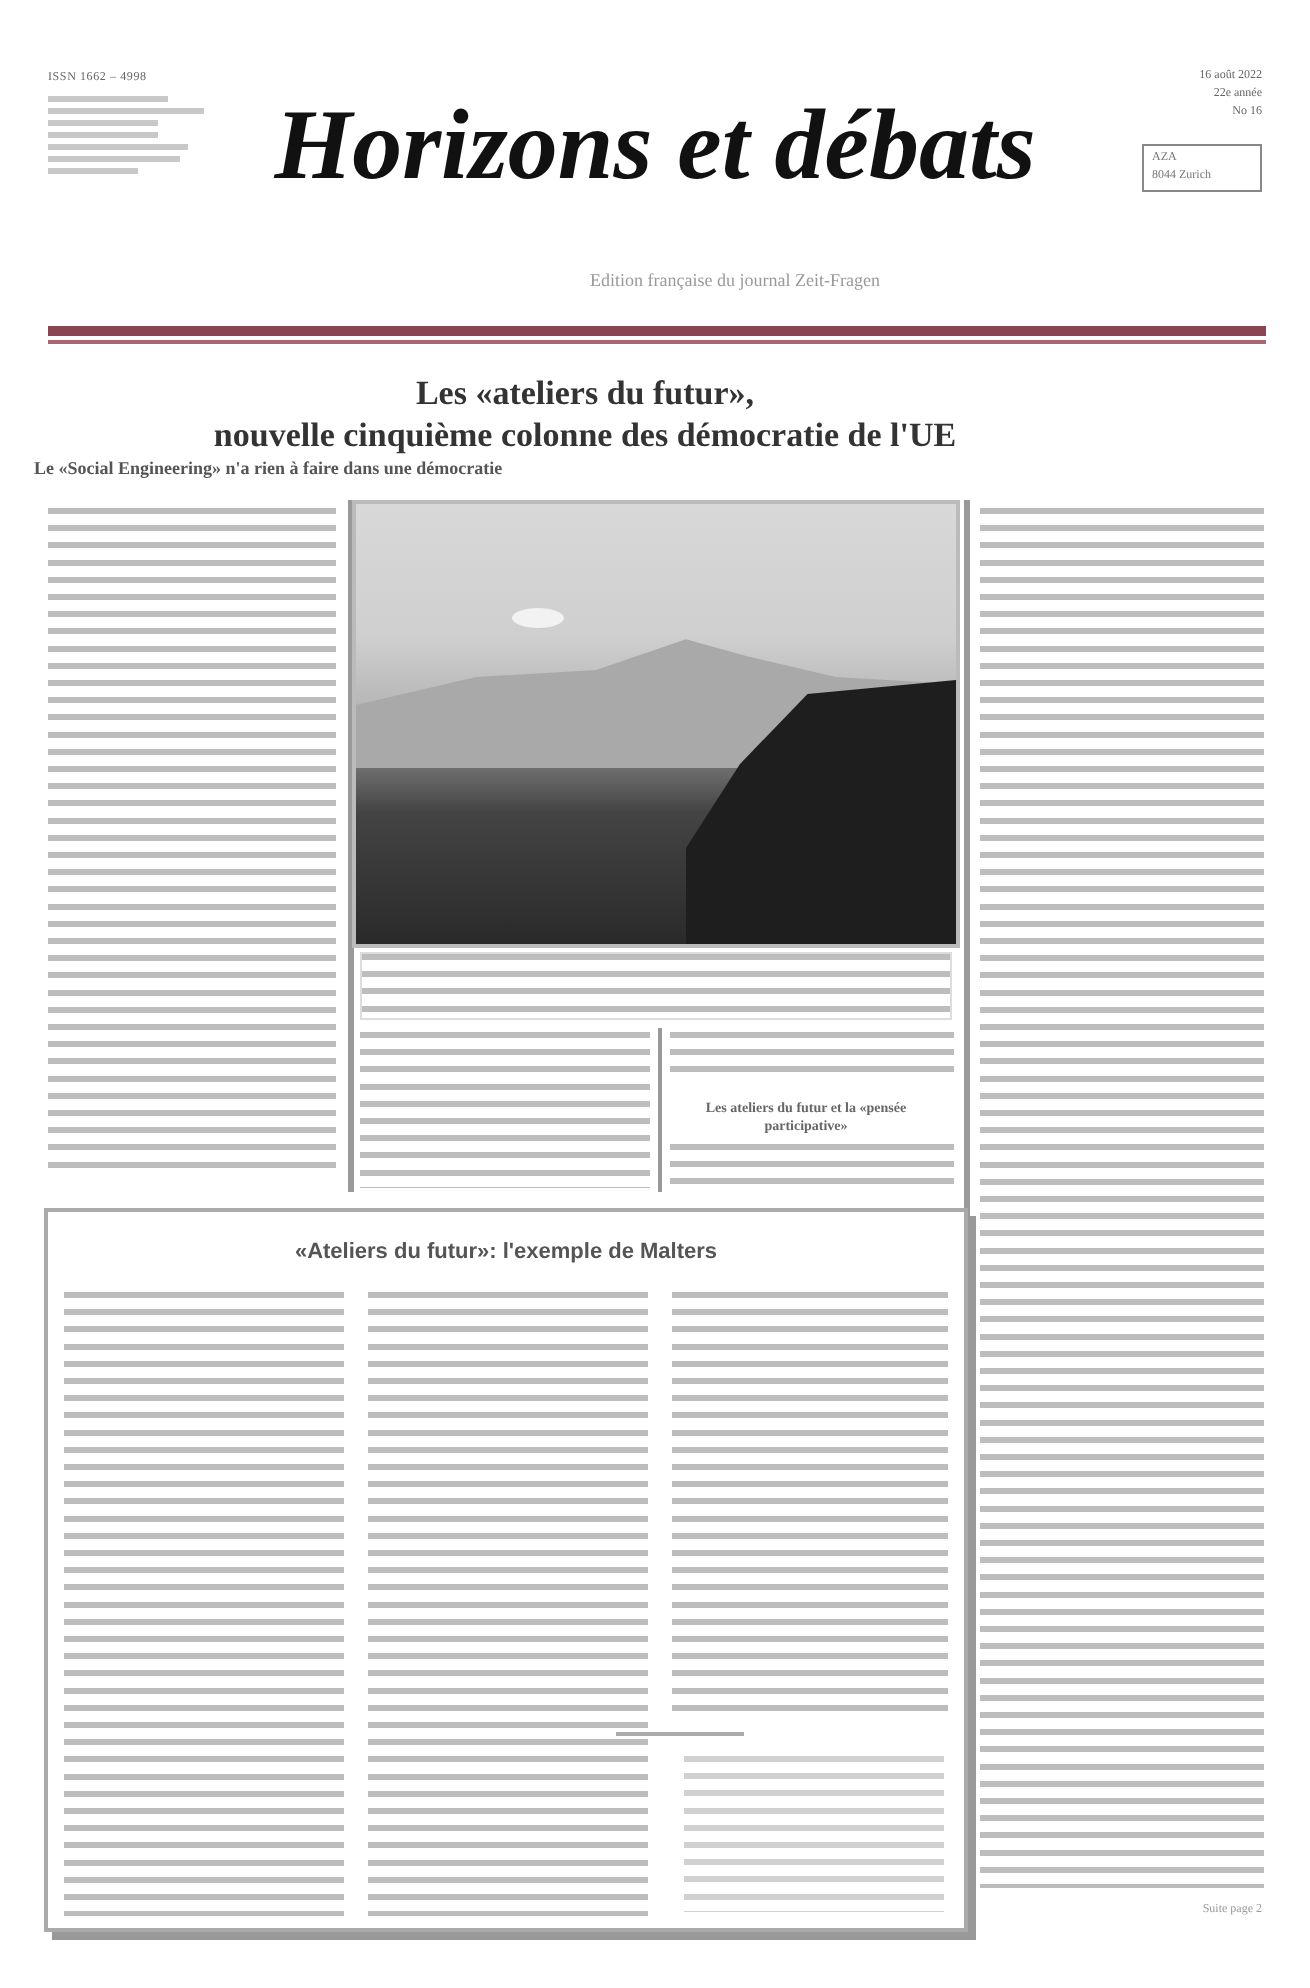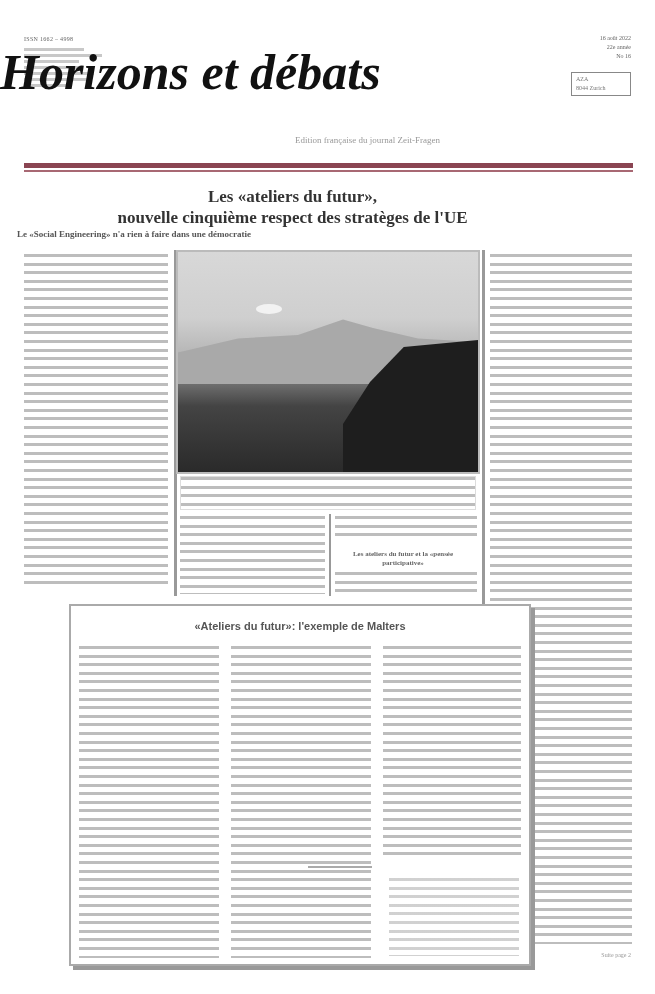--- a/index.html
+++ b/index.html
@@ -1,39 +1,39 @@
 <!DOCTYPE html>
 <html><head>
 <meta charset="utf-8">
 <style>
   html,body{margin:0;padding:0;background:#fff;}
   body{width:655px;height:994px;position:relative;overflow:hidden;font-family:"Liberation Serif",serif;color:#222;}
   .abs{position:absolute;}
   .masthead-left{left:24px;top:36px;width:80px;}
   .issn{font-size:6px;color:#666;letter-spacing:.3px;margin-bottom:6px;}
   .addr-line{height:3px;background:#c8c8c8;margin-bottom:3px;}
-  .title{left:0;width:655px;top:44px;font-size:50px;font-style:italic;font-weight:bold;color:#111;line-height:56px;font-family:"Liberation Serif",serif;}
+  .title{left:0;width:655px;top:44px;text-align:center;font-size:50px;font-style:italic;font-weight:bold;color:#111;line-height:56px;font-family:"Liberation Serif",serif;}
   .masthead-right{right:24px;top:34px;width:70px;text-align:right;font-size:6px;color:#666;line-height:9px;}
   .price-box{right:24px;top:72px;width:60px;height:24px;border:1.5px solid #888;font-size:6px;color:#777;padding:2px 4px;box-sizing:border-box;line-height:9px;}
   .tagline{left:0;width:655px;top:104px;text-align:center;font-size:12px;color:#555;line-height:15px;}
   .edition{left:0;width:655px;top:135px;text-align:center;font-size:9px;color:#999;margin-left:40px;}
   .redbar{left:24px;width:609px;top:163px;height:5px;background:#8a4552;}
   .redbar2{left:24px;width:609px;top:170px;height:2px;background:#a86873;}
   .headline{left:0;width:585px;top:186px;text-align:center;font-size:17px;font-weight:bold;line-height:21px;color:#333;}
   .subhead{left:17px;width:540px;top:229px;font-size:9px;font-weight:bold;color:#555;}
   .col{background:repeating-linear-gradient(to bottom,#bdbdbd 0,#bdbdbd 3px,transparent 3px,transparent 8.6px);}
   .photo-frame{left:176px;top:250px;width:304px;height:224px;border:2px solid #bbb;box-sizing:border-box;overflow:hidden;}
   .photo{width:100%;height:100%;background:
      linear-gradient(to bottom,#d8d8d8 0%,#cfcfcf 30%,#b8b8b8 45%,#777 58%,#444 70%,#2a2a2a 100%);position:relative;}
   .mountain{position:absolute;left:0;top:62px;width:100%;height:70px;background:#a9a9a9;clip-path:polygon(0 55%,20% 35%,40% 30%,55% 8%,65% 20%,80% 35%,100% 40%,100% 100%,0 100%);}
   .hill{position:absolute;right:0;top:88px;width:45%;height:140px;background:#1e1e1e;clip-path:polygon(20% 30%,45% 5%,100% 0,100% 100%,0 100%,0 60%);}
   .cloud{position:absolute;left:78px;top:52px;width:26px;height:10px;border-radius:50%;background:#f2f2f2;}
   .caption{left:176px;top:476px;width:304px;height:34px;border:1px solid #ddd;box-sizing:border-box;}
   .vrule{background:#999;}
-  .inset{left:22px;top:604px;width:462px;height:362px;border:2px solid #aaa;box-sizing:border-box;box-shadow:4px 4px 0 #999;background:#fff;margin-left:47px;}
+  .inset{left:22px;top:604px;width:462px;height:362px;border:2px solid #aaa;box-sizing:border-box;box-shadow:4px 4px 0 #999;background:#fff;}
   .inset-title{left:0;width:100%;top:14px;text-align:center;font-size:11px;font-weight:bold;color:#555;font-family:"Liberation Sans",sans-serif;}
   .mid-heading{left:333px;top:550px;width:140px;text-align:center;font-size:7px;font-weight:bold;color:#666;line-height:9px;}
   .footnotes-rule{left:308px;top:866px;width:64px;height:2px;background:#aaa;}
   .suite{right:24px;top:952px;font-size:6px;color:#999;}
 </style>
 </head>
 <body>
 
 <div class="abs masthead-left">
   <div class="issn">ISSN 1662 – 4998</div>
@@ -60,21 +60,21 @@
 
 <div class="abs tagline">
 </div>
 <div class="abs edition">Edition française du journal Zeit-Fragen</div>
 
 <div class="abs redbar"></div>
 <div class="abs redbar2"></div>
 
 <div class="abs headline">
   <div>Les «ateliers du futur»,</div>
-  <div>nouvelle cinquième respect des stratèges de l'UE</div>
+  <div>nouvelle cinquième colonne des démocratie de l'UE</div>
 </div>
 <div class="abs subhead">Le «Social Engineering» n'a rien à faire dans une démocratie</div>
 
 <div class="abs col" style="left:24px;top:254px;width:144px;height:332px;"></div>
 <div class="abs vrule" style="left:174px;top:250px;width:3px;height:346px;"></div>
 
 <div class="abs photo-frame">
   <div class="photo">
     <div class="cloud"></div>
     <div class="mountain"></div>

